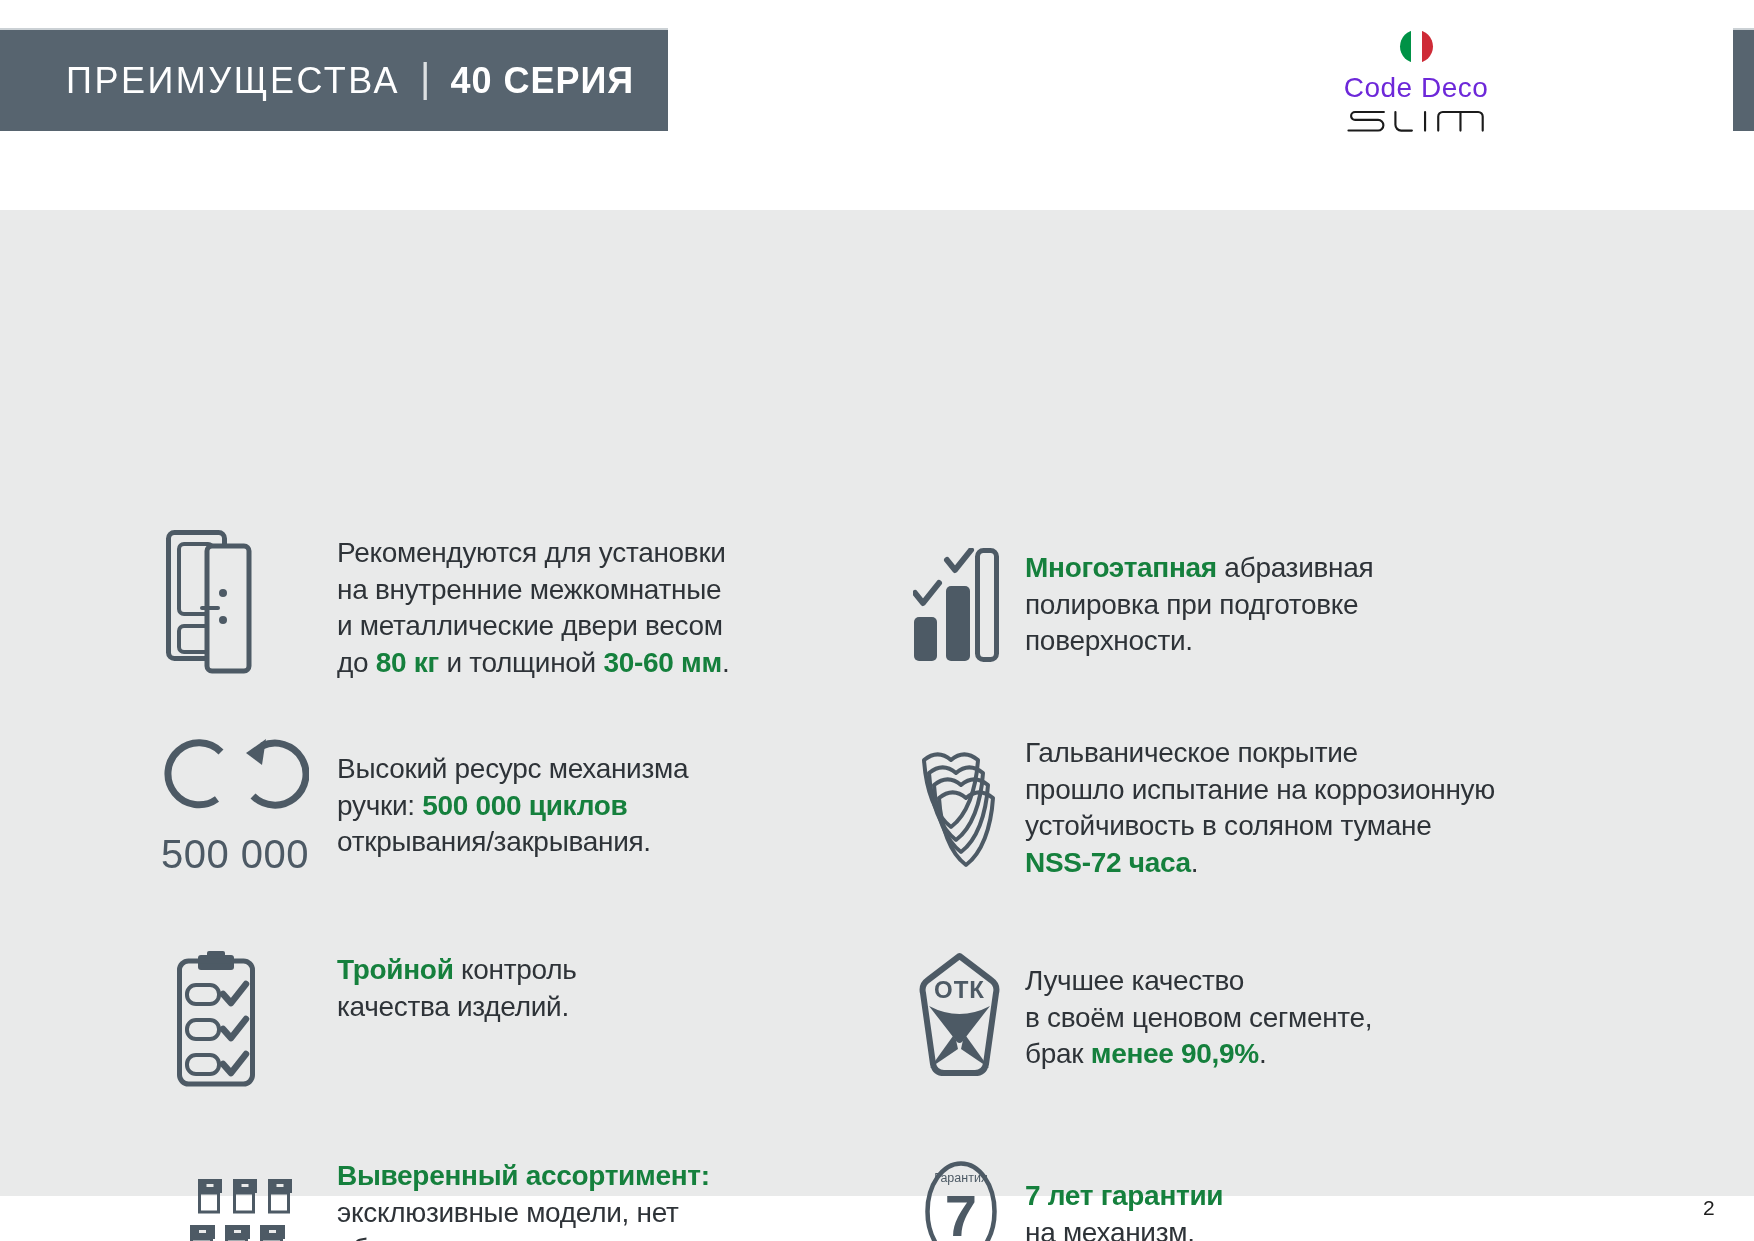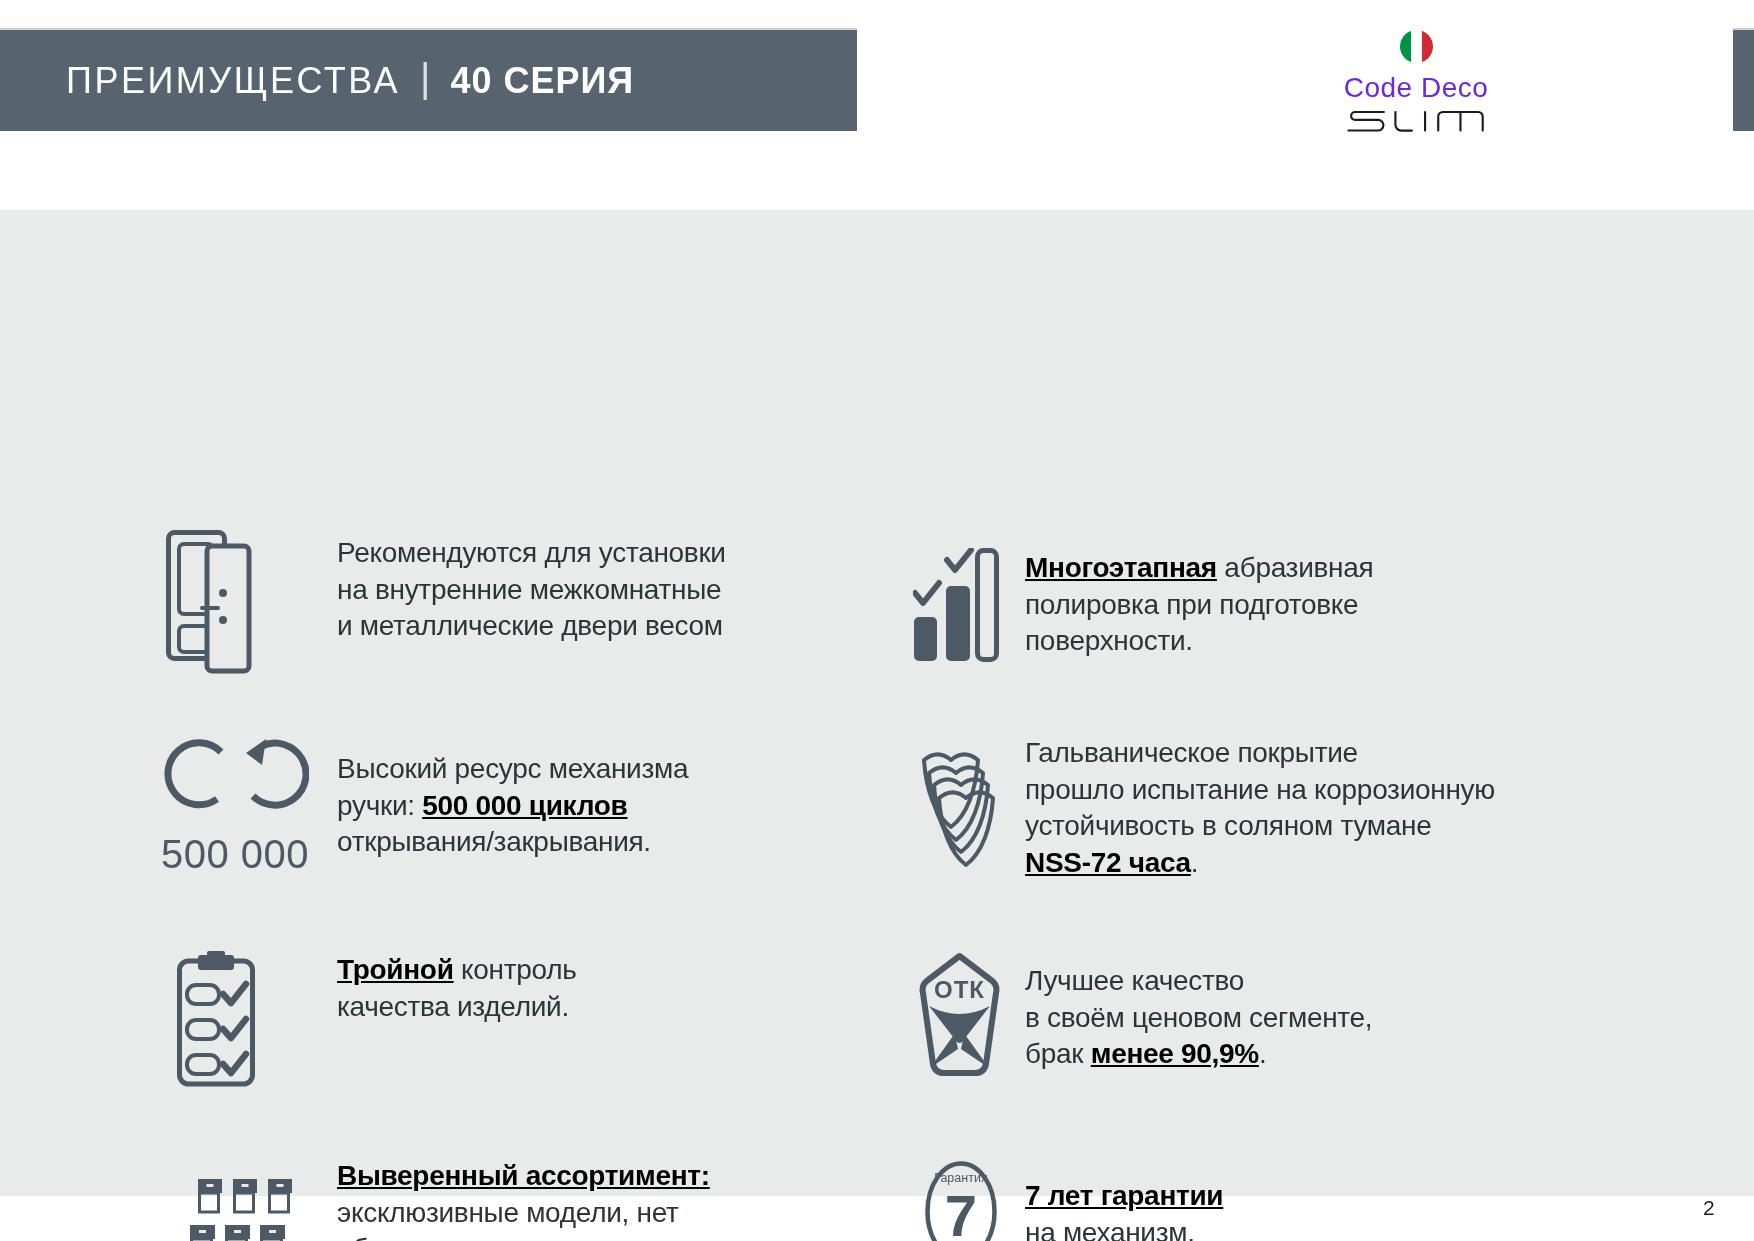--- a/index.html
+++ b/index.html
@@ -7,21 +7,21 @@
   body {
     position: relative;
     background: #ffffff;
     font-family: "Liberation Sans", "DejaVu Sans", sans-serif;
     overflow: hidden;
   }
   .slide { position: absolute; inset: 0; }
 
   
   .top-bar {
-    position: absolute; left: 0; top: 28px; width: 857px; height: 103px;
+    position: absolute; left: 0; top: 28px; width: 668px; height: 103px;
     background: #57646f; border-top: 2px solid #cbd1d5;
     display: flex; align-items: center; padding-left: 66px;
     color: #ffffff;
   }
   .t-light { font-size: 36px; font-weight: 400; letter-spacing: 2.5px; }
   .t-div   { font-size: 40px; font-weight: 400; opacity: .8; margin: 0 20px 4px 20px; }
   .t-bold  { font-size: 36px; font-weight: 700; letter-spacing: 1px; }
   .edge-rect {
     position: absolute; left: 1733px; top: 28px; width: 21px; height: 103px;
     background: #57646f; border-top: 2px solid #cbd1d5;
@@ -40,21 +40,21 @@
   .content {
     position: absolute; left: 0; top: 210px; width: 1754px; height: 986px;
     background: #e9eaea;
   }
 
   .feature-icon { position: absolute; display: flex; flex-direction: column; align-items: center; }
   .icon-caption { margin-top: 22px; font-size: 40px; line-height: 44px; color: #4d5a65; letter-spacing: .5px; white-space: nowrap; }
 
   .feature-text { position: absolute; color: #2e3338; }
   .feature-text .line { font-size: 28px; line-height: 36.5px; white-space: nowrap; letter-spacing: -0.3px; }
-  .feature-text b { font-weight: 700; color: #000000; text-decoration: underline; }
+  .feature-text b { font-weight: 700; color: #15803d; }
 
   .icon-l1 { left: 165px; top: 320px; width: 88px; }
   .icon-l2 { left: 160px; top: 527px; width: 150px; }
   .icon-l3 { left: 177px; top: 740px; width: 78px; }
   .icon-l4 { left: 188px; top: 968px; width: 106px; }
   .icon-r1 { left: 913px; top: 338px; width: 86px; }
   .icon-r2 { left: 922px; top: 535px; width: 74px; }
   .icon-r3 { left: 917px; top: 742px; width: 85px; }
   .icon-r4 { left: 925px; top: 950px; width: 72px; }
 
@@ -103,20 +103,21 @@
       <rect x="41" y="16" width="42" height="125" rx="5" stroke-width="5" fill="#e9eaea"></rect>
       <line x1="36" y1="78" x2="52" y2="78" stroke-width="4" stroke-linecap="round"></line>
       <circle cx="57" cy="63" r="4" fill="#4d5a65" stroke="none"></circle>
       <circle cx="57" cy="90" r="4" fill="#4d5a65" stroke="none"></circle>
     </svg>
   </div>
       <div class="feature-text text-l1">
         <div class="line"><span>Рекомендуются для установки</span></div>
         <div class="line"><span>на внутренние межкомнатные</span></div>
         <div class="line"><span>и металлические двери весом</span></div>
+        <div class="line"><span>до </span><b>80 кг</b><span> и толщиной </span><b>30-60 мм</b><span>.</span></div>
       </div>
       <div class="feature-icon icon-l2">
     <svg width="147" height="73" viewBox="0 0 147 73" fill="none" stroke="#4d5a65">
       <path d="M59,15 A31,31 0 1 0 55,62" stroke-width="7"></path>
       <path d="M91,59 A31,31 0 1 0 100,9" stroke-width="7"></path>
       <path d="M84,16 L104,2 L100,28 Z" fill="#4d5a65" stroke="none"></path>
     </svg>
   <div class="icon-caption">500 000</div>
       </div>
       <div class="feature-text text-l2">

